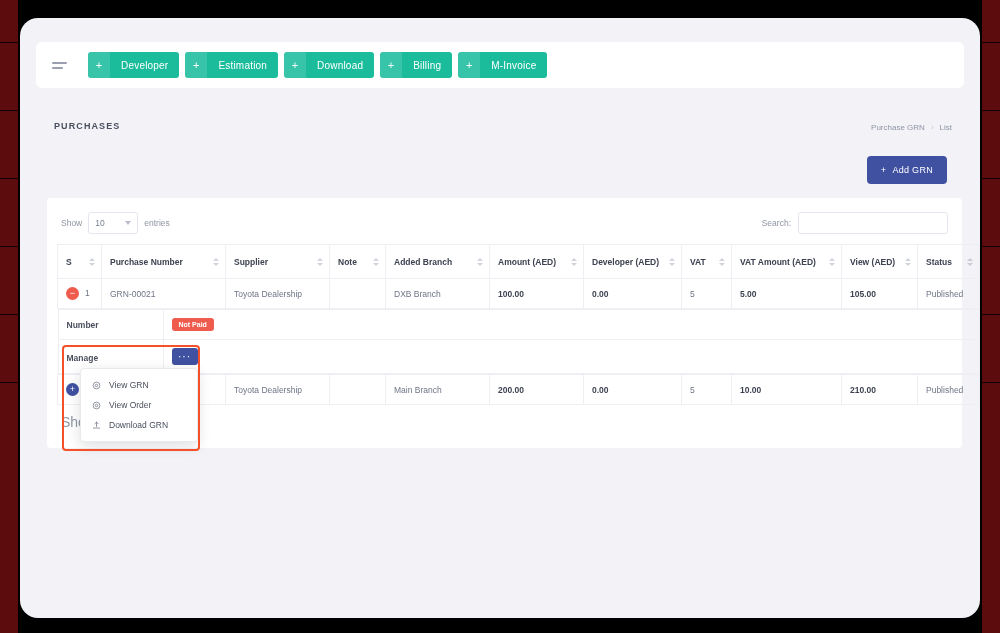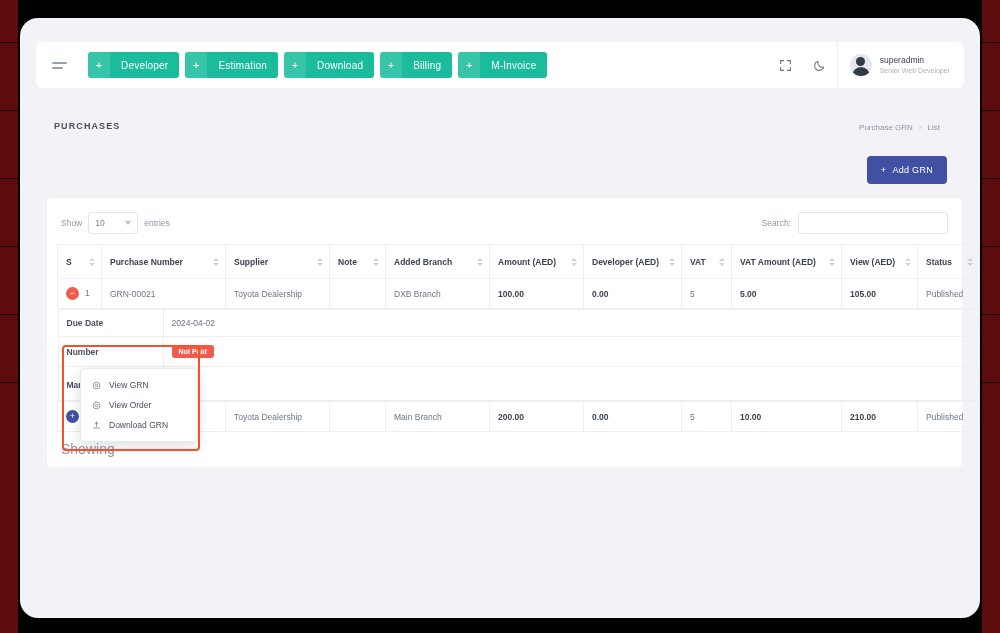--- a/index.html
+++ b/index.html
@@ -101,21 +101,21 @@
     width: 9px; height: 34px; background: #ffffff;
     border-radius: 2px;
   }
 
   
   .page-title {
     position: absolute; left: 34px; top: 103px;
     font-size: 9px; font-weight: bold; letter-spacing: 1.1px; color: #4a4f5e;
   }
   .breadcrumb {
-    position: absolute; right: 40px; top: 105px;
+    position: absolute; right: 28px; top: 105px;
     font-size: 8px; color: #9096a5; display: flex; gap: 6px; align-items: center;
   }
   .breadcrumb .sep { color: #c2c7d2; font-size: 8px; }
   .breadcrumb a { color: #9096a5; text-decoration: none; cursor: pointer; }
 
   
   .add-btn {
     position: absolute; right: 33px; top: 138px;
     height: 28px; padding: 0 14px;
     background: #3f51a0; color: #fff; border: none; border-radius: 4px;
@@ -291,42 +291,20 @@
         <button class="qbtn">
           <span class="plus">+</span>
           <span class="lbl">Billing</span>
         </button>
         <button class="qbtn">
           <span class="plus">+</span>
           <span class="lbl">M-Invoice</span>
         </button>
       </div>
 
-      <div class="topbar-right">
-        <div class="icon-btn">
-          <svg width="13" height="13" viewBox="0 0 16 16" fill="none" stroke="#6b7280" stroke-width="1.4" stroke-linecap="round">
-            <path d="M2 5.5V2h3.5M10.5 2H14v3.5M14 10.5V14h-3.5M5.5 14H2v-3.5"></path>
-          </svg>
-        </div>
-        <div class="icon-btn">
-          <svg width="13" height="13" viewBox="0 0 16 16" fill="none" stroke="#6b7280" stroke-width="1.3" stroke-linejoin="round">
-            <path d="M13.2 9.8A5.6 5.6 0 0 1 6.2 2.8a5.7 5.7 0 1 0 7 7z"></path>
-          </svg>
-        </div>
-        <div class="profile">
-          <div class="avatar">
-            <div class="head"></div>
-              <div class="body"></div>
-          </div>
-          <div>
-            <div class="pname">superadmin</div>
-            <div class="prole">Senior Web Developer</div>
-          </div>
-        </div>
-      </div>
       <div class="scroll-thumb"></div>
     </div>
 
     <div class="page-title">PURCHASES</div>
     <div class="breadcrumb">
       <a>Purchase GRN</a>
       <span class="sep">›</span>
       <span>List</span>
     </div>
 
@@ -429,24 +407,20 @@
             <td>5</td>
             <td class="num">5.00</td>
             <td class="num">105.00</td>
             <td class="status-txt">Published</td>
           </tr>
 
           <tr>
             <td colspan="11" style="padding:0;border:none">
               <table class="detail-table">
                 <tbody>
-                    <tr>
-                  <td class="k">Due Date</td>
-                  <td>2024-04-02</td>
-                </tr>
                 <tr>
                   <td class="k">Number</td>
                   <td>
                     <span class="badge-unpaid">Not Paid</span>
                   </td>
                 </tr>
                 <tr class="manage-row">
                   <td class="k">Manage</td>
                   <td>
                     <span class="manage-dots">···</span>

